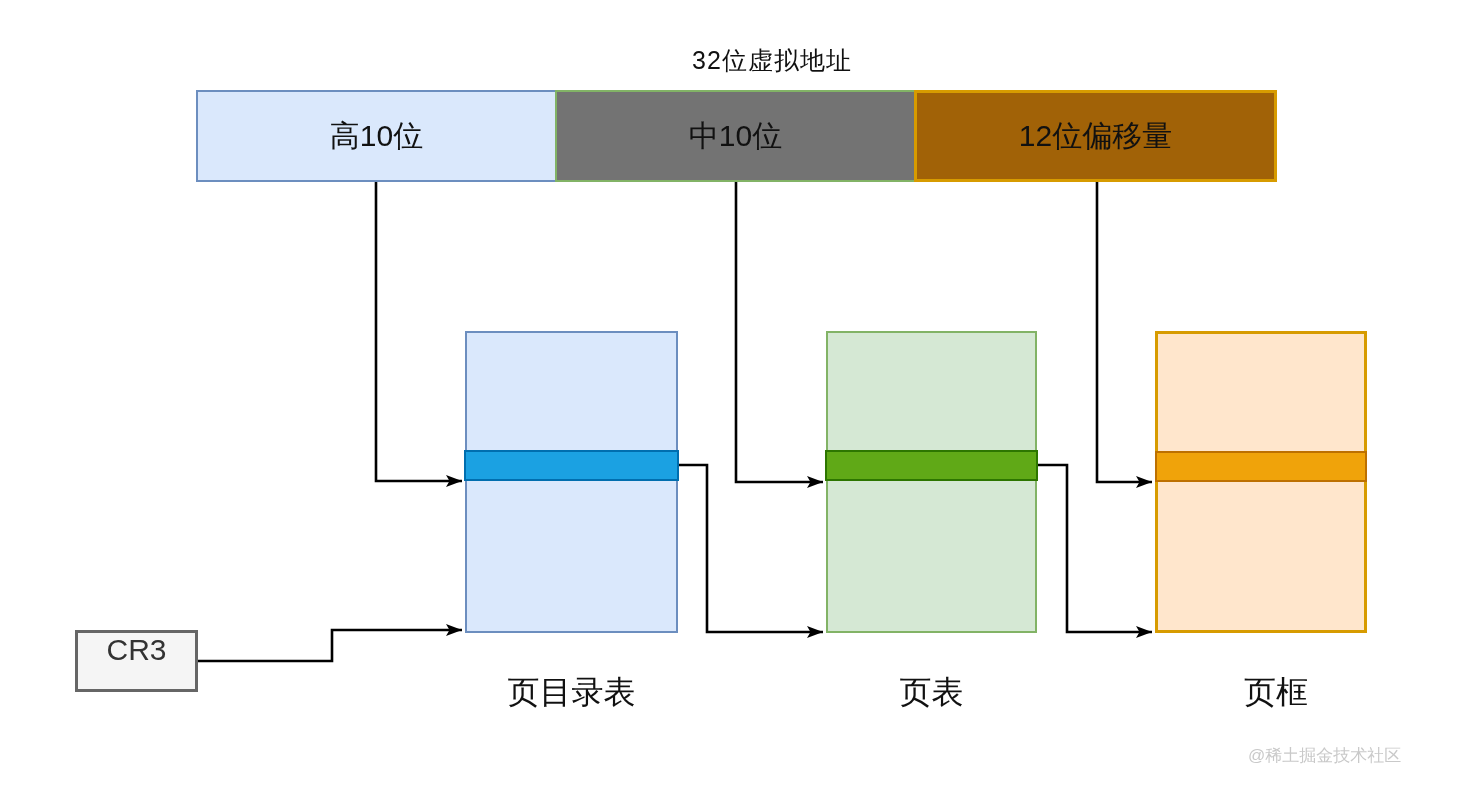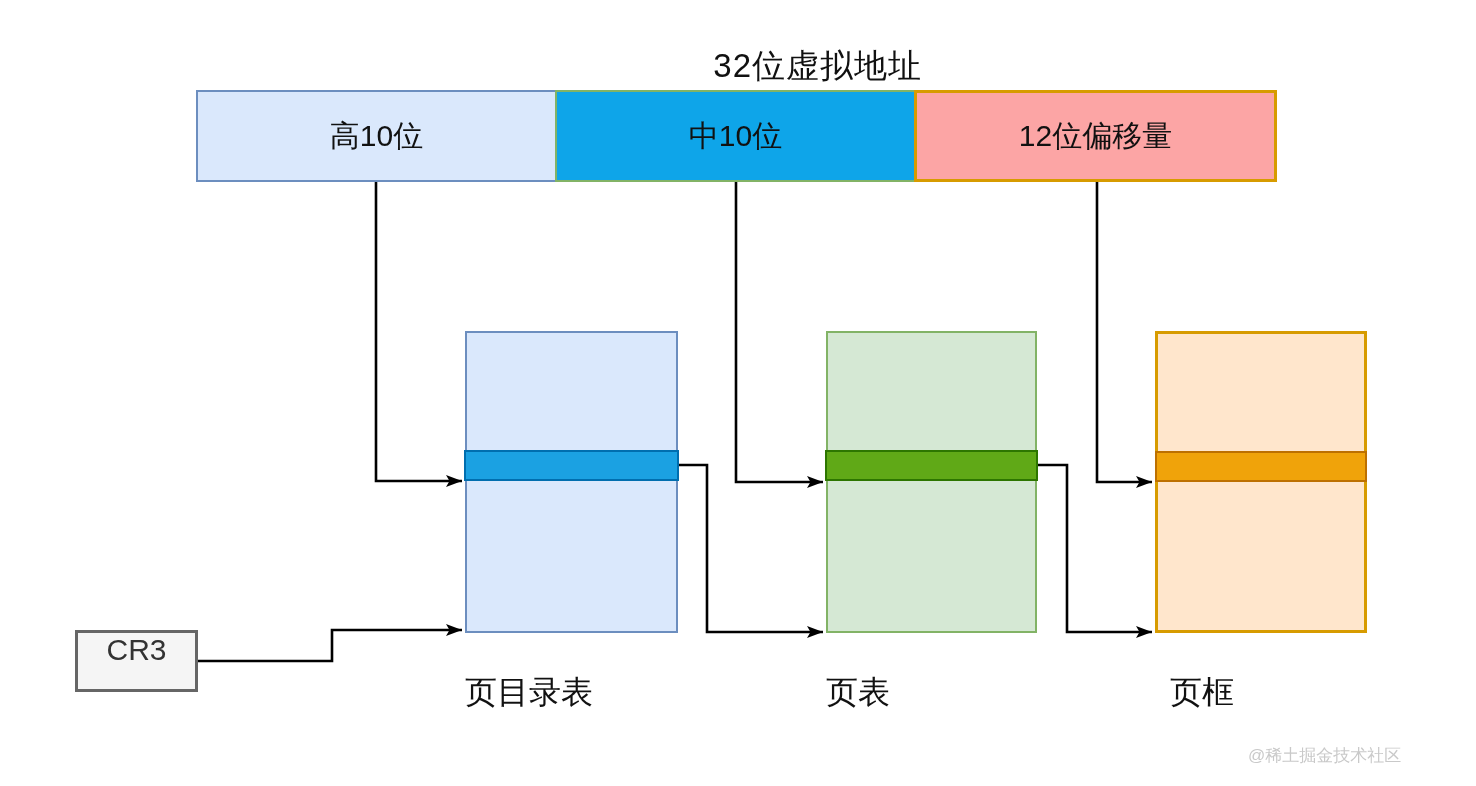--- a/index.html
+++ b/index.html
@@ -1,38 +1,38 @@
 <!DOCTYPE html>
 <html><head>
 <meta charset="utf-8">
 <style>
   html,body{margin:0;padding:0;background:#ffffff;}
   body{font-family:"Liberation Sans","DejaVu Sans",sans-serif;}
   .canvas{position:relative;width:1476px;height:786px;background:#ffffff;overflow:hidden;}
 
-  .title{position:absolute;left:622px;top:44px;width:300px;text-align:right;
-         font-size:33px;color:#111;letter-spacing:1px;}
+  .title{position:absolute;left:622px;top:44px;width:300px;text-align:center;
+         font-size:25px;color:#111;letter-spacing:1px;}
 
   .addr-bar{position:absolute;left:196px;top:90px;width:1081px;height:92px;display:flex;}
   .seg{flex:1;display:flex;align-items:center;justify-content:center;
        font-size:30px;color:#111;box-sizing:border-box;}
   .seg-high{background:#dae8fc;border:2px solid #6c8ebf;}
-  .seg-mid {background:#0ea5e9;border:2px solid #82b366;margin-left:-2px;}
-  .seg-off {background:#fca5a5;border:3px solid #d79b00;margin-left:-2px;align-items:center;}
+  .seg-mid {background:#737373;border:2px solid #82b366;margin-left:-2px;}
+  .seg-off {background:#a16207;border:3px solid #d79b00;margin-left:-2px;align-items:center;}
 
   .table-box{position:absolute;top:331px;width:213px;height:302px;box-sizing:border-box;}
   .tb-blue  {left:465px;background:#dae8fc;border:2px solid #6c8ebf;}
   .tb-green {left:826px;width:211px;background:#d5e8d4;border:2px solid #82b366;}
   .tb-orange{left:1155px;width:212px;background:#ffe6cc;border:3px solid #d79b00;}
   .band{position:absolute;left:-3px;right:-3px;top:117px;height:31px;box-sizing:border-box;}
   .band-blue  {background:#1ba1e2;border:2px solid #006eaf;}
   .band-green {background:#60a917;border:2px solid #2d7600;}
   .band-orange{background:#f0a30a;border:2px solid #bd7000;}
 
-  .box-label{position:absolute;top:671px;text-align:left;font-size:32px;color:#111;}
+  .box-label{position:absolute;top:671px;text-align:center;font-size:32px;color:#111;}
   .lbl-pagedir{left:465px;width:213px;}
   .lbl-pagetable{left:826px;width:211px;}
   .lbl-pageframe{left:1170px;width:212px;}
 
   .cr3-box{position:absolute;left:75px;top:630px;width:123px;height:62px;box-sizing:border-box;
            background:#f5f5f5;border:3px solid #666666;display:flex;
            justify-content:center;font-size:30px;color:#333333;}
 
   .watermark{position:absolute;left:1248px;top:744px;width:210px;
              font-size:17px;color:#c9c9c9;}

